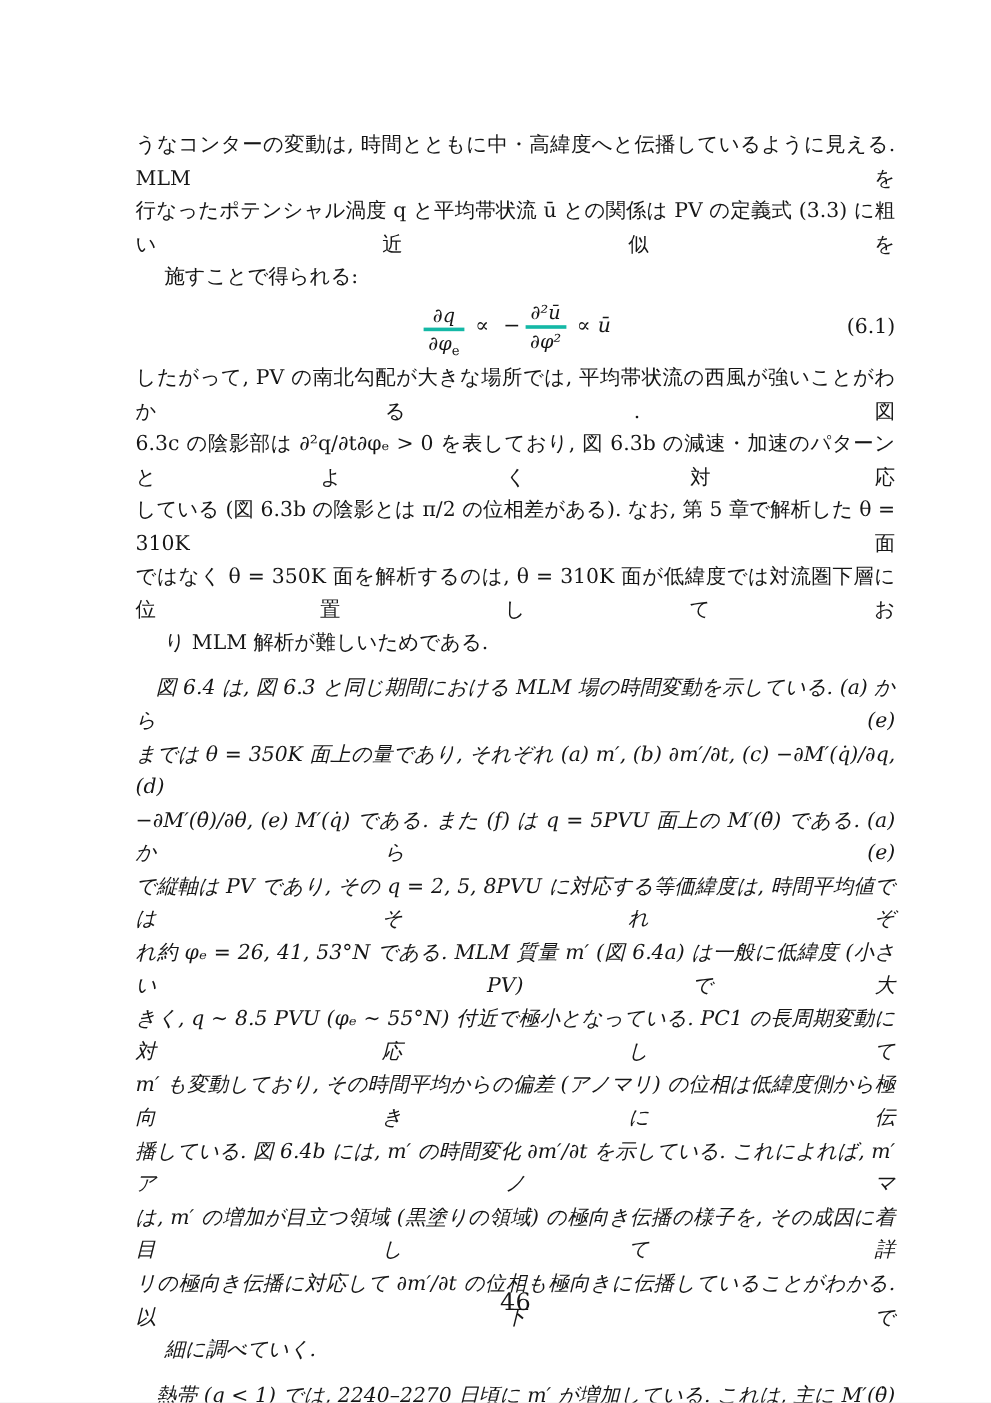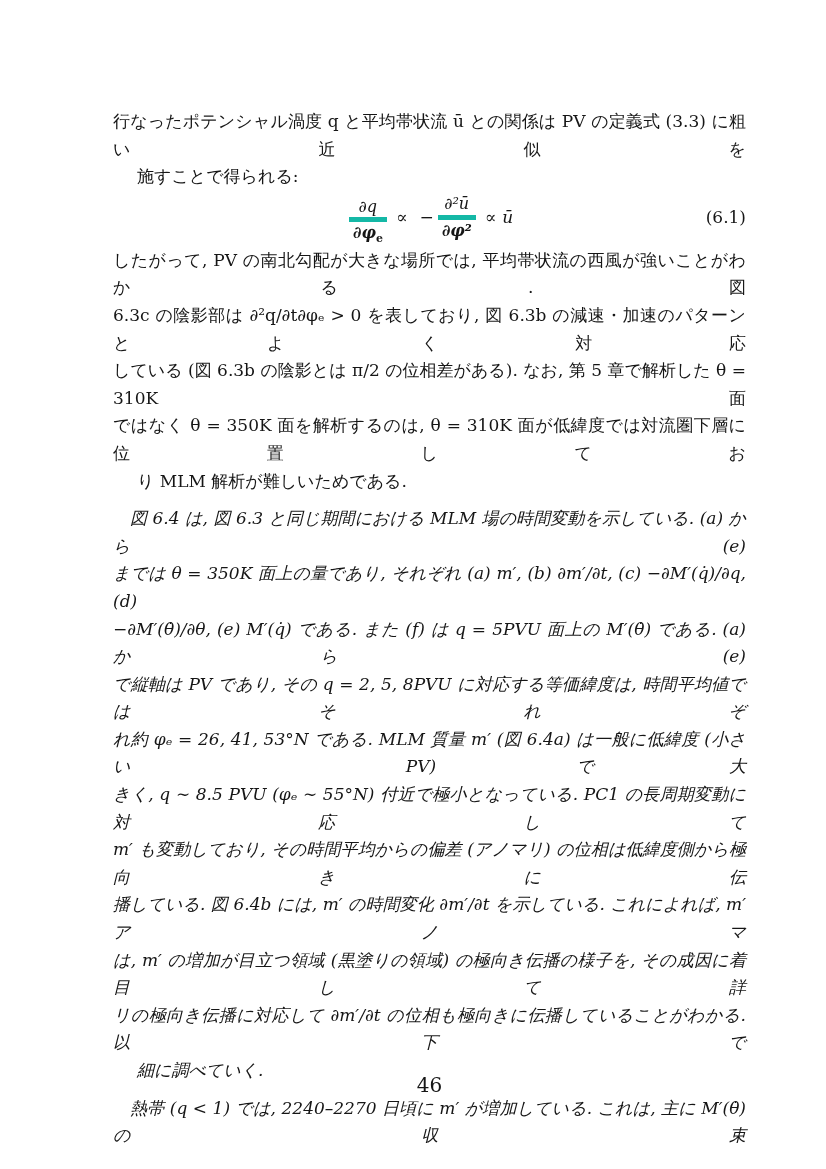--- a/index.html
+++ b/index.html
@@ -39,21 +39,21 @@
   .math { font-style:italic; }
   .frac {
     display:inline-flex;
     flex-direction:column;
     align-items:center;
     font-size:16px;
     line-height:1.15;
     margin:0 3px;
   }
   .frac .num { padding:0 4px 1px; }
-  .frac .den { border-top:5px solid #14b8a6; padding:2px 4px 0;font-weight:bold; }
+  .frac .den { border-top:3px solid #14b8a6; padding:2px 4px 0; }
   .frac sub { font-size:11px; font-style:normal; line-height:0; }
   .rel { margin:0 6px; }
   .rel.minus { margin-right:1px; }
   .eq-number {
     position:absolute;
     right:0; top:50%;
     transform:translateY(-50%);
     font-style:normal;
   }
 
@@ -65,20 +65,21 @@
     margin-top:17px;
   }
 </style>
 </head>
 <body>
 
 <div class="page">
   <div class="text-block">
 
     <div class="para">
+      <div class="line">うなコンターの変動は, 時間とともに中・高緯度へと伝播しているように見える. MLM を</div>
       <div class="line">行なったポテンシャル渦度 q と平均帯状流 ū との関係は PV の定義式 (3.3) に粗い近似を</div>
       <div class="line end">施すことで得られる:</div>
     </div>
 
     <div class="eq-row">
       <span class="eq-content">
         <span class="frac">
             <span class="num math">∂q</span>
             <span class="den"><span class="math">∂φ</span><sub>e</sub></span>
           </span>

